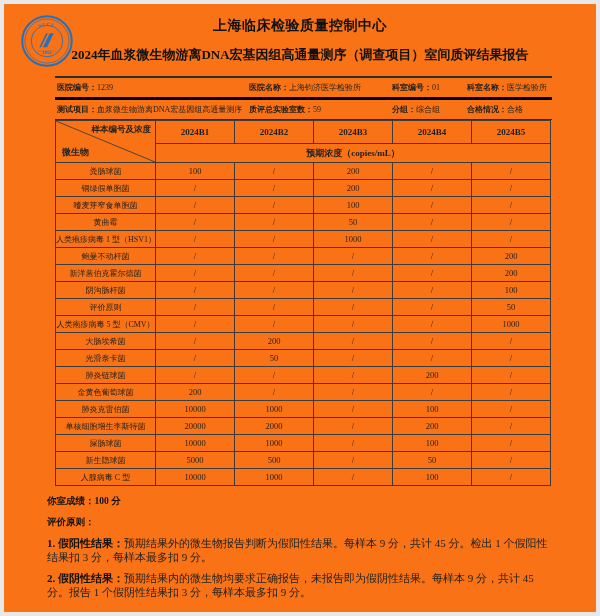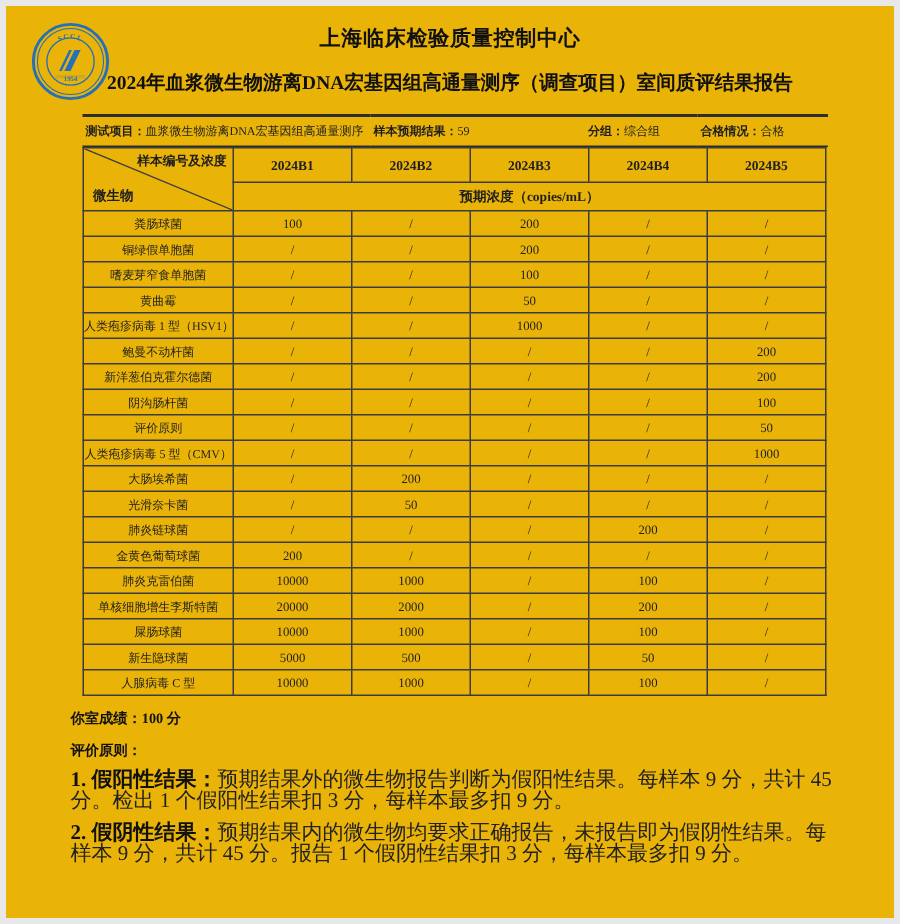--- a/index.html
+++ b/index.html
@@ -1,51 +1,51 @@
 <!DOCTYPE html>
 <html><head>
 <meta charset="utf-8">
 <style>
   html,body{margin:0;padding:0;}
   body{width:600px;height:616px;background:#e8e8e8;position:relative;
        font-family:"Liberation Serif","DejaVu Serif",serif;}
-  .page{position:absolute;left:4px;top:4px;width:592px;height:608px;background:#eab308;
+  .page{position:absolute;left:4px;top:4px;width:592px;height:608px;background:#f97316;
         color:#1f1f1f;overflow:hidden;}
   
   .logo{position:absolute;left:16px;top:10px;width:54px;height:54px;}
   .titles{text-align:center;padding-top:13px;}
   .org-title{font-size:14px;font-weight:bold;letter-spacing:.5px;color:#111;}
   .report-title{font-size:13px;font-weight:bold;margin-top:11px;color:#111;}
   
   table.info{width:497px;margin:12px 0 0 51px;border-collapse:collapse;
              border-top:2px solid #2e2e2e;border-bottom:1.5px solid #2e2e2e;
              font-size:8px;table-layout:fixed;}
   table.info td{padding:4px 0 4px 2px;white-space:nowrap;overflow:hidden;vertical-align:middle;}
-  table.info tr+tr td{border-top:1px solid #000000;margin-left:24px;}
+  table.info tr+tr td{border-top:3px solid #000000;margin-left:24px;}
   table.info b{font-weight:bold;}
   
   .section-title{margin:6px 0 3px 51px;font-size:9px;font-weight:bold;color:#111;}
   
   table.main{width:461px;margin:0 0 0 51px;border-collapse:collapse;table-layout:fixed;
              border:1.5px solid #2e2e2e;font-size:8.5px;}
   table.main th,table.main td{border:1px solid #3c3c3c;text-align:center;padding:0;
              font-weight:normal;overflow:hidden;white-space:nowrap;}
   table.main th.colh{height:22px;font-weight:bold;font-size:9px;}
   table.main tr.sub th{height:18px;font-weight:bold;font-size:9px;}
   table.main td{height:16px;}
   table.main td.microbe{font-size:8px;}
   .corner{position:relative;}
   .corner svg{position:absolute;left:0;top:0;width:100%;height:100%;}
   .corner .ct{position:absolute;top:3px;right:4px;font-weight:bold;font-size:8.5px;}
   .corner .cb{position:absolute;bottom:3px;left:6px;font-weight:bold;font-size:9px;}
   
   .score-line{margin:9px 12px 0 43px;font-size:9.5px;font-weight:bold;color:#111;}
   .principles-title{margin:8px 0 0 43px;font-size:9.5px;font-weight:bold;color:#111;}
   .principles{margin:0 40px 0 43px;}
-  .principle{margin:7px 0 0 0;font-size:14px;line-height:14px;color:#222;}
+  .principle{margin:7px 0 0 0;font-size:11px;line-height:14px;color:#222;}
   .principle b{font-weight:bold;color:#111;}
 </style>
 </head>
 <body>
 
 <div class="page">
 
   <div class="logo">
     <svg viewBox="0 0 60 60">
       <circle cx="30" cy="30" r="27.5" fill="none" stroke="#2570b8" stroke-width="2.2"></circle>
@@ -69,22 +69,28 @@
 
   <table class="info">
     <colgroup>
         <col style="width:192px">
         <col style="width:143px">
         <col style="width:75px">
         <col style="width:87px">
       </colgroup>
     <tbody>
       <tr>
+          <td><b>医院编号：</b><span>1239</span></td>
+          <td><b>医院名称：</b><span>上海钧济医学检验所</span></td>
+          <td><b>科室编号：</b><span>01</span></td>
+          <td><b>科室名称：</b><span>医学检验所</span></td>
+        </tr>
+      <tr>
           <td><b>测试项目：</b><span>血浆微生物游离DNA宏基因组高通量测序</span></td>
-          <td><b>样本预期结果：</b><span>59</span></td>
+          <td><b>质评总实验室数：</b><span>59</span></td>
           <td><b>分组：</b><span>综合组</span></td>
           <td><b>合格情况：</b><span>合格</span></td>
         </tr>
     </tbody>
   </table>
 
 
   <table class="main">
     <colgroup>
         <col style="width:100px">

